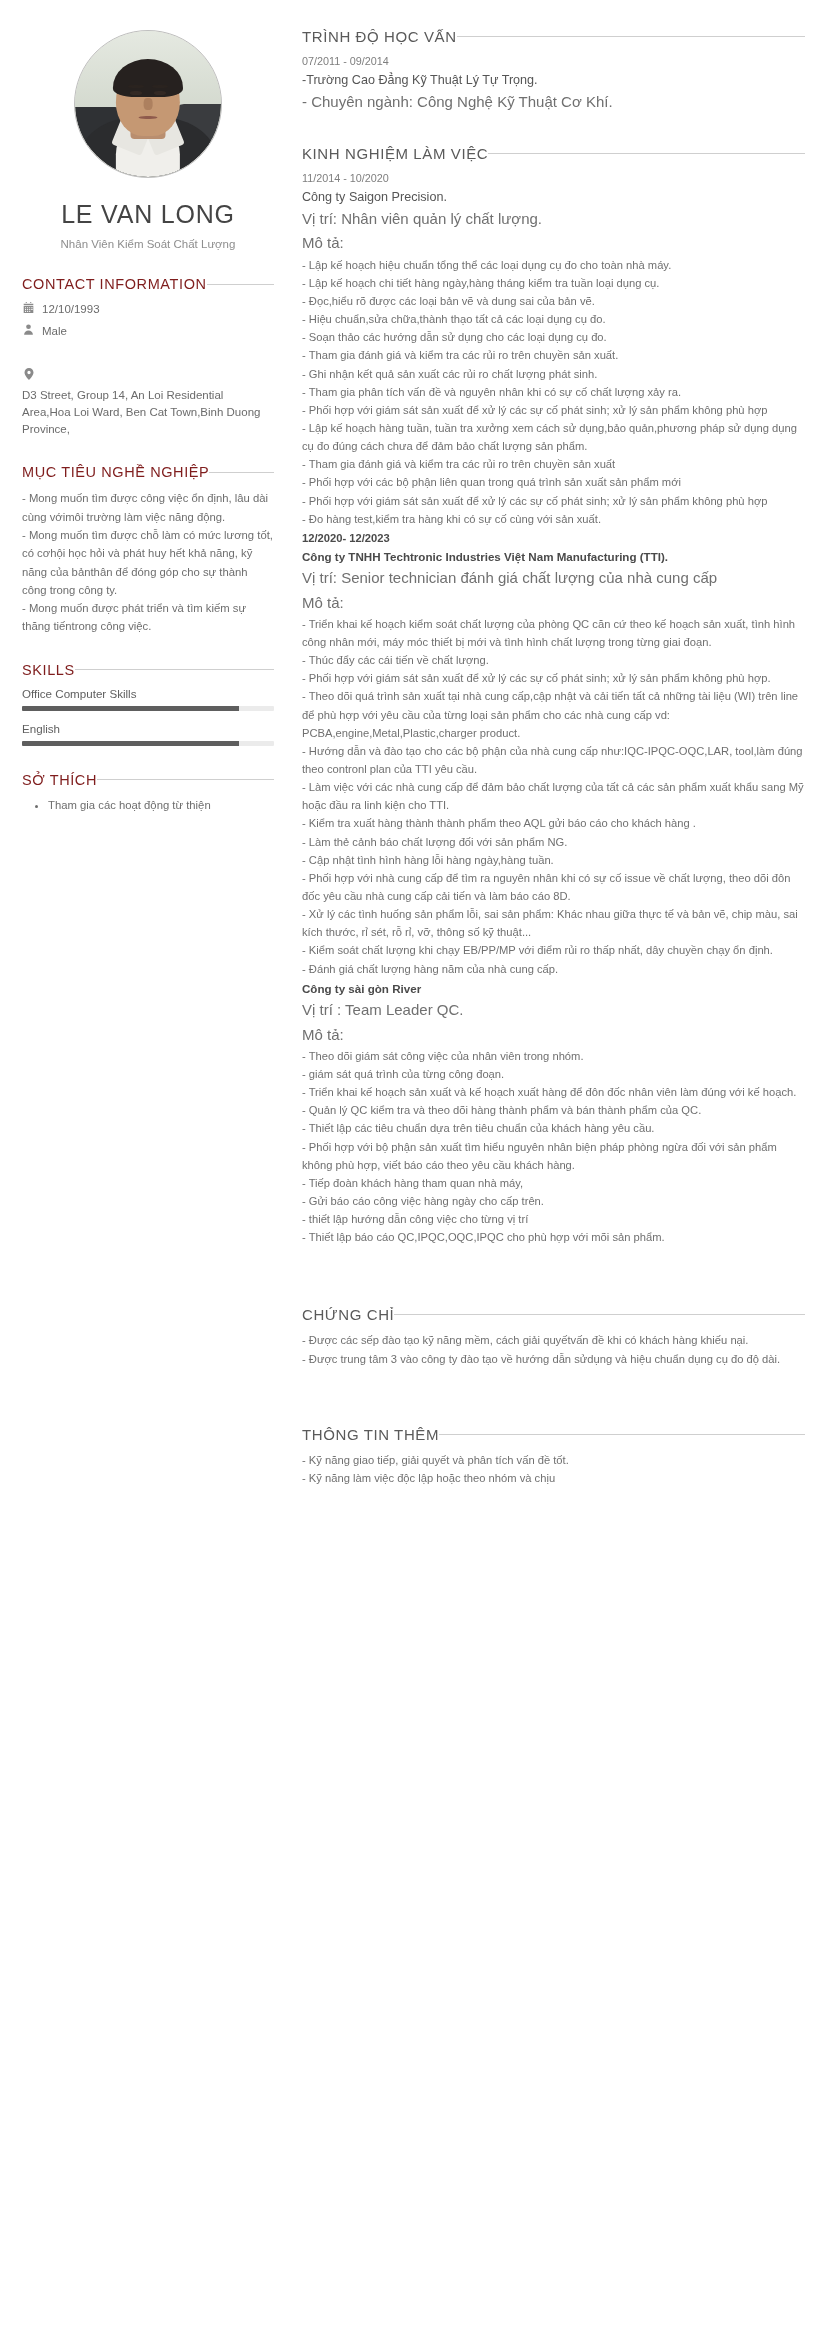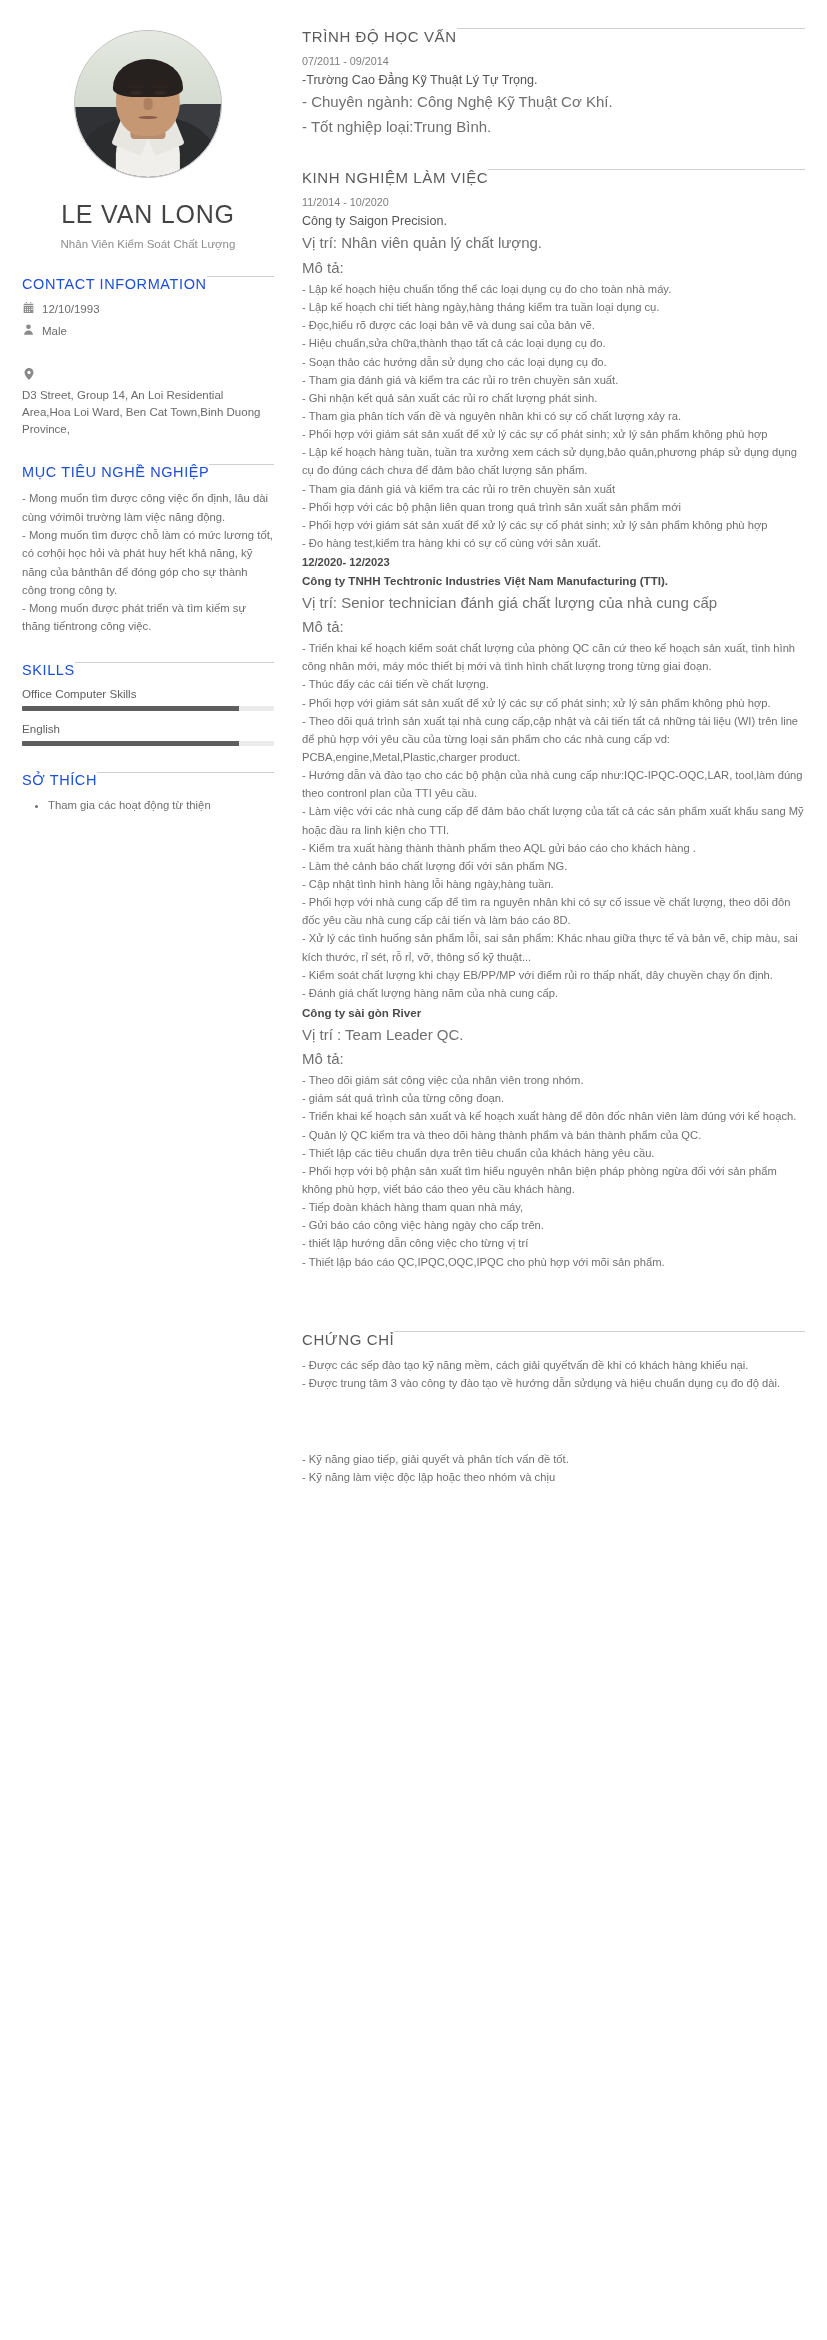--- a/index.html
+++ b/index.html
@@ -87,27 +87,28 @@
     text-align: center;
     font-size: 11.5px;
     color: #8e8e8e;
     margin-top: 9px;
     font-weight: 400;
   }
 
   
   .sec-head {
     display: flex;
+    align-items: center;
     margin-top: 26px;
     margin-bottom: 9px;
   }
   .sec-head .sec-title {
     font-size: 14.5px;
     letter-spacing: .6px;
-    color: #1d4ed8;
+    color: #7f1d1d;
     font-weight: 400;
     white-space: nowrap;
   }
   .sec-head .rule {
     flex: 1 1 auto;
     height: 1px;
     background: #cfcfcf;
   }
 
   .contact-row {
@@ -316,21 +317,20 @@
   <main class="col-right">
 
     <div class="sec-head">
       <span class="sec-title">TRÌNH ĐỘ HỌC VẤN</span>
       <span class="rule"></span>
     </div>
     <div class="entry">
       <div class="entry-date">07/2011 - 09/2014</div>
       <div class="entry-org">-Trường Cao Đẳng Kỹ Thuật Lý Tự Trọng.</div>
       <div class="entry-line">- Chuyên ngành: Công Nghệ Kỹ Thuật Cơ Khí.</div>
-      <div class="entry-line">- Tốt nghiệp loại:Trung Bình.</div>
     </div>
 
     <div class="gap-md"></div>
 
     <div class="sec-head">
       <span class="sec-title">KINH NGHIỆM LÀM VIỆC</span>
       <span class="rule"></span>
     </div>
 
     <div class="entry">
@@ -402,19 +402,23 @@
       <span class="sec-title">CHỨNG CHỈ</span>
       <span class="rule"></span>
     </div>
     <div class="entry-desc">
       <p>- Được các sếp đào tạo kỹ năng mềm, cách giải quyếtvấn đề khi có khách hàng khiếu nại.</p>
       <p> - Được trung tâm 3 vào công ty đào tạo về hướng dẫn sửdụng và hiệu chuẩn dụng cụ đo độ dài.</p>
     </div>
 
     <div class="gap-lg"></div>
 
+    <div class="sec-head">
+      <span class="sec-title">THÔNG TIN THÊM</span>
+      <span class="rule"></span>
+    </div>
     <div class="entry-desc">
       <p>- Kỹ năng giao tiếp, giải quyết và phân tích vấn đề tốt.</p>
       <p> - Kỹ năng làm việc độc lập hoặc theo nhóm và chịu</p>
     </div>
 
   </main>
 </div>
 
 </body></html>

